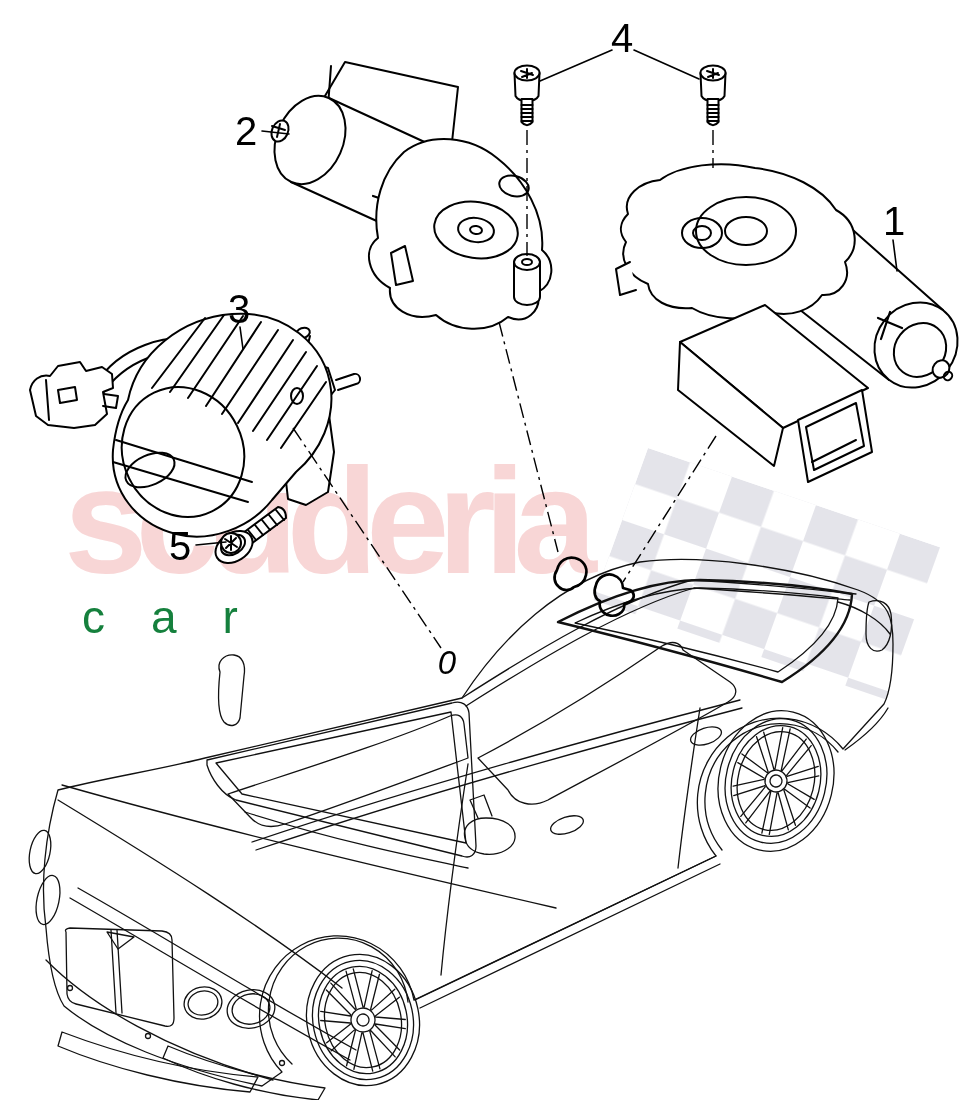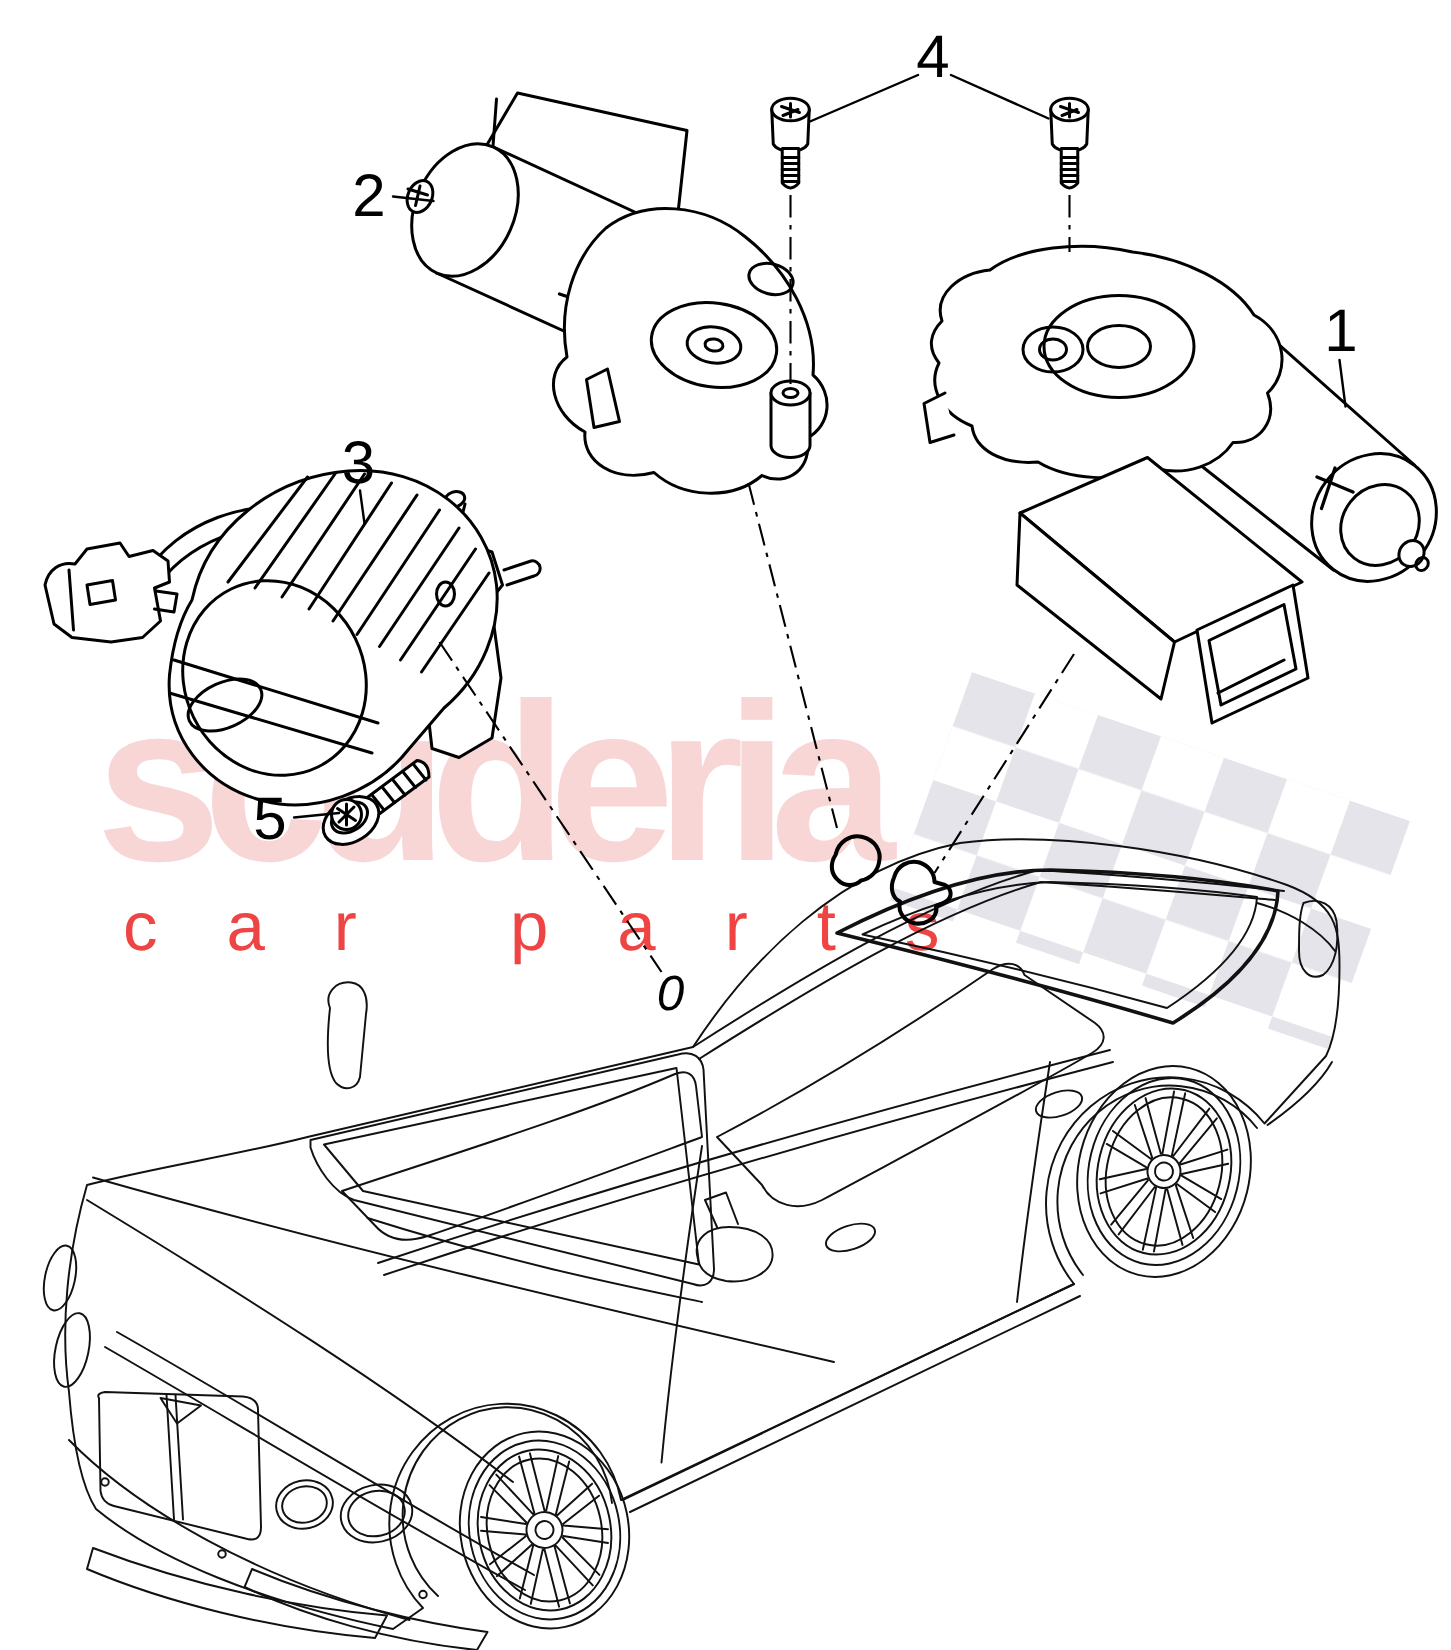--- a/index.html
+++ b/index.html
@@ -1,21 +1,21 @@
 <!DOCTYPE html>
 <html><head>
 <meta charset="utf-8">
 <style>
   html,body{margin:0;padding:0;background:#fff;}
   #stage{position:relative;width:967px;height:1100px;background:#ffffff;overflow:hidden;
          font-family:"Liberation Sans",sans-serif;}
   
   .wm-brand{position:absolute;left:64px;top:446px;z-index:0;font-size:150px;font-weight:bold;
             letter-spacing:-12px;line-height:1;color:#f8d6d6;white-space:nowrap;}
-  .wm-word{position:absolute;top:594px;z-index:0;font-size:46px;line-height:1;color:#ef4444;
+  .wm-word{position:absolute;top:594px;z-index:0;font-size:46px;line-height:1;color:#15803d;
            letter-spacing:46px;white-space:nowrap;}
   #wm-car{left:82px;}
   #wm-parts{left:340px;}
   svg.art{position:absolute;left:0;top:0;z-index:1;}
   
   .callout{position:absolute;z-index:2;font-size:40px;color:#000;line-height:1;
            transform:translate(-50%,-50%);}
   .callout.small-italic{font-style:italic;font-size:33px;}
   
   .ln{fill:none;stroke:#000;stroke-width:2;stroke-linecap:round;stroke-linejoin:round;}
@@ -27,21 +27,20 @@
   .ldr{fill:none;stroke:#000;stroke-width:1.6;stroke-linecap:round;}
   .key{fill:none;stroke:#000;stroke-width:2.2;stroke-linecap:round;}
 </style>
 </head>
 <body>
 
 <div id="stage">
 
   <div class="wm-brand">scuderia</div>
   <div class="wm-word" id="wm-car">car</div>
-  <div class="wm-word" id="wm-parts">parts</div>
 
   <svg class="art" width="967" height="1100" viewBox="0 0 967 1100">
     <defs>
       <pattern id="checker" width="84" height="72" patternUnits="userSpaceOnUse">
         <rect width="42" height="36" fill="#e4e4ea"></rect>
         <rect x="42" y="36" width="42" height="36" fill="#e4e4ea"></rect>
       </pattern>
       <pattern id="mesh" width="8" height="8" patternUnits="userSpaceOnUse" patternTransform="rotate(40)">
         <path d="M0,0H8M0,0V8" stroke="#666" stroke-width="0.7" fill="none"></path>
       </pattern>

